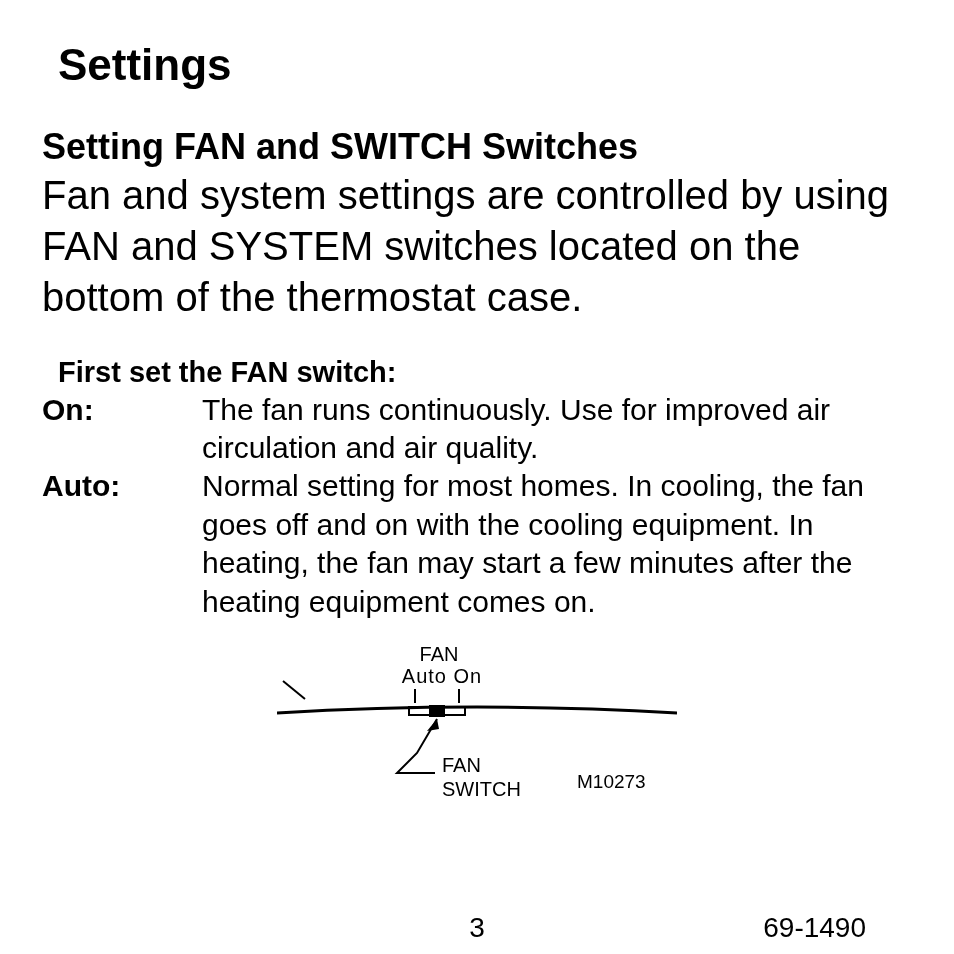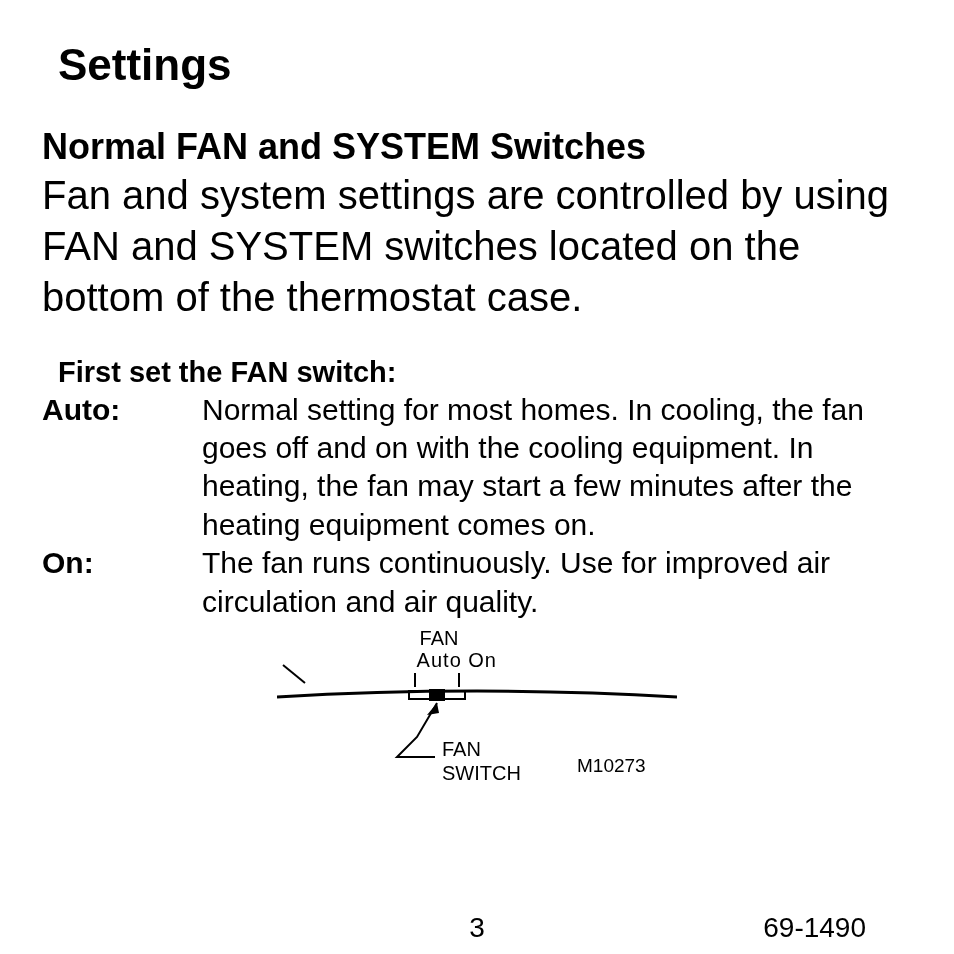--- a/index.html
+++ b/index.html
@@ -12,48 +12,48 @@
     position:relative;
   }
   .h1{font-size:44px;font-weight:700;margin:0 0 36px 16px}
   .h2{font-size:36px;font-weight:700;margin:0 0 2px 0}
   .intro{font-size:40px;line-height:1.28;margin:0 0 32px 0}
   .sub{font-size:29px;font-weight:700;margin:0 0 2px 16px}
   .defs{display:table;font-size:30px;line-height:1.28}
   .row{display:table-row}
   .term{display:table-cell;font-weight:700;width:150px;vertical-align:top;padding-right:10px}
   .desc{display:table-cell;vertical-align:top}
-  .fig{position:relative;width:400px;height:180px;margin:6px auto 0 auto;font-size:20px}
+  .fig{position:relative;width:400px;height:180px;margin:22px auto 0 auto;font-size:20px}
   .fan-lbl{position:absolute;left:122px;top:0;width:80px;text-align:center}
-  .auto-on{position:absolute;left:110px;top:22px;width:110px;text-align:right;letter-spacing:1px}
+  .auto-on{position:absolute;left:110px;top:22px;width:110px;text-align:center;letter-spacing:1px}
   .sw-lbl{position:absolute;left:165px;top:110px;line-height:1.2}
   .code{position:absolute;left:300px;top:128px;font-size:19px}
   .svg{position:absolute;left:0;top:0}
   .footer{position:absolute;bottom:42px;left:0;width:954px;font-size:28px}
   .pg{position:absolute;left:0;width:954px;text-align:center}
   .doc{position:absolute;right:88px}
 </style>
 </head>
 <body>
 
 <h1 class="h1">Settings</h1>
 
-<h2 class="h2">Normal FAN and SYSTEM Switches</h2>
+<h2 class="h2">Setting FAN and SWITCH Switches</h2>
 <p class="intro">Fan and system settings are controlled by using FAN and SYSTEM switches located on the bottom of the thermostat case.</p>
 
 <p class="sub">First set the FAN switch:</p>
 
 <div class="defs">
   <div class="row">
+    <div class="term">On:</div>
+    <div class="desc">The fan runs continuously. Use for improved air circulation and air quality.</div>
+  </div>
+  <div class="row">
     <div class="term">Auto:</div>
     <div class="desc">Normal setting for most homes. In cooling, the fan goes off and on with the cooling equipment. In heating, the fan may start a few minutes after the heating equipment comes on.</div>
-  </div>
-  <div class="row">
-    <div class="term">On:</div>
-    <div class="desc">The fan runs continuously. Use for improved air circulation and air quality.</div>
   </div>
 </div>
 
 <div class="fig">
   <svg class="svg" width="400" height="180">
 
     <path d="M 0 70 Q 200 58 400 70" stroke="#000" stroke-width="3" fill="none"></path>
 
     <line x1="6" y1="38" x2="28" y2="56" stroke="#000" stroke-width="2"></line>
 

